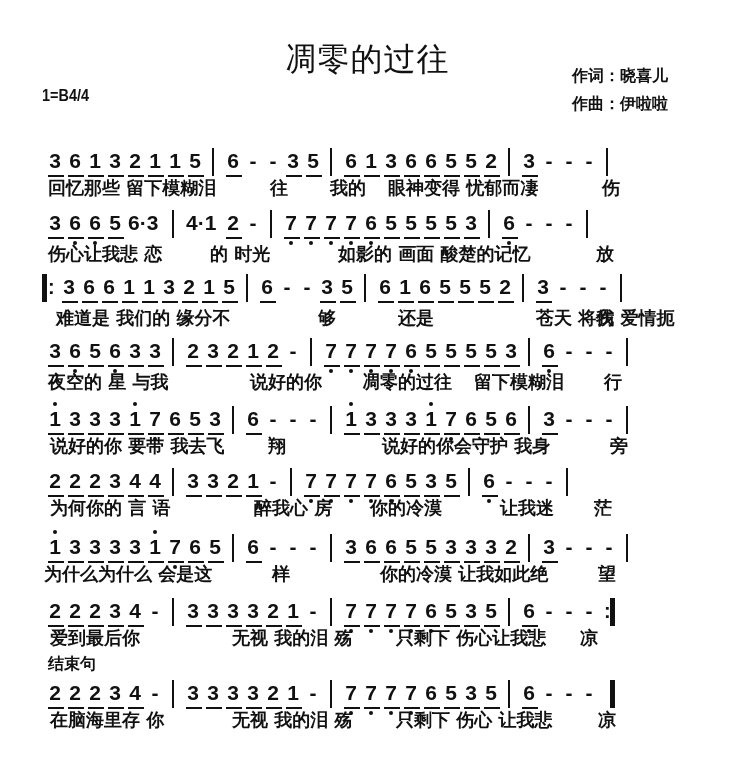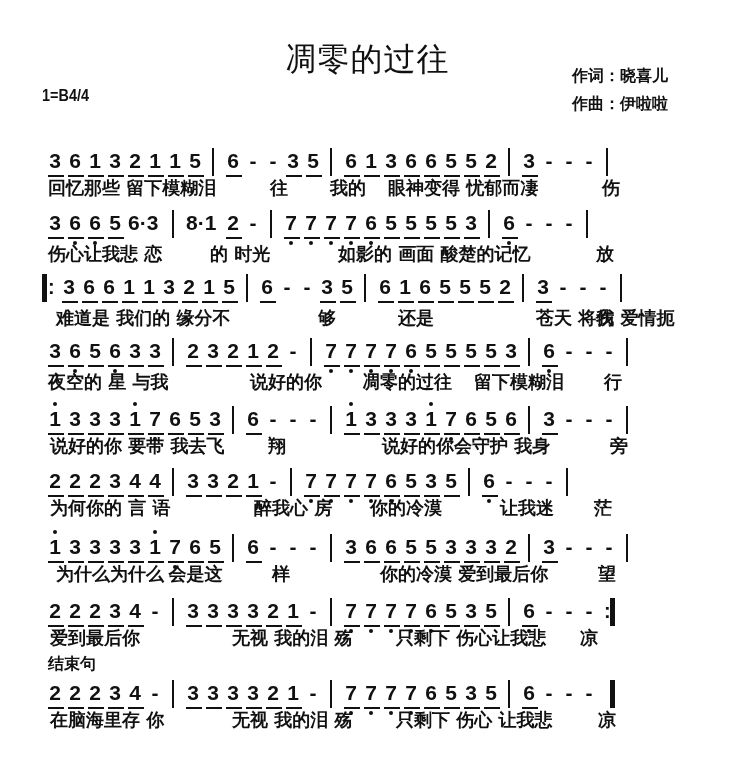--- a/index.html
+++ b/index.html
@@ -90,21 +90,21 @@
       <div class="note" style="left: 48px;">3</div>
       <div class="u1" style="left: 48px; width: 16px;"></div>
       <div class="note dot-below" style="left: 68px;">6</div>
       <div class="u1" style="left: 68px; width: 16px;"></div>
       <div class="note dot-below" style="left: 88px;">6</div>
       <div class="u1" style="left: 88px; width: 16px;"></div>
       <div class="note" style="left: 108px;">5</div>
       <div class="u1" style="left: 108px; width: 16px;"></div>
       <div class="note" style="left: 128px;">6·3</div>
       <div class="bar" style="left: 172px;"></div>
-      <div class="note" style="left: 186px;">8·1</div>
+      <div class="note" style="left: 186px;">4·1</div>
       <div class="note" style="left: 226px;">2</div>
       <div class="u1" style="left: 226px; width: 16px;"></div>
       <div class="note" style="left: 246px;">-</div>
       <div class="bar" style="left: 270px;"></div>
       <div class="note dot-below" style="left: 284px;">7</div>
       <div class="u1" style="left: 284px; width: 16px;"></div>
       <div class="note dot-below" style="left: 304px;">7</div>
       <div class="u1" style="left: 304px; width: 16px;"></div>
       <div class="note dot-below" style="left: 324px;">7</div>
       <div class="u1" style="left: 324px; width: 16px;"></div>
@@ -405,23 +405,23 @@
       <div class="note" style="left: 504px;">2</div>
       <div class="u1" style="left: 504px; width: 16px;"></div>
       <div class="bar" style="left: 528px;"></div>
       <div class="note" style="left: 542px;">3</div>
       <div class="u1" style="left: 542px; width: 16px;"></div>
       <div class="note" style="left: 562px;">-</div>
       <div class="note" style="left: 582px;">-</div>
       <div class="note" style="left: 602px;">-</div>
       <div class="bar" style="left: 626px;"></div>
     </div>
-    <div class="lyric" style="top: 562px; left: 56px; font-family: Liberation Serif, serif;">为什么为什么 会是这</div>
+    <div class="lyric" style="top: 562px; left: 44px;">为什么为什么 会是这</div>
     <div class="lyric" style="top: 562px; left: 272px;">样</div>
-    <div class="lyric" style="top: 562px; left: 380px;">你的冷漠 爱到最后你</div>
+    <div class="lyric" style="top: 562px; left: 380px;">你的冷漠 让我如此绝</div>
     <div class="lyric" style="top: 562px; left: 598px;">望</div>
     <div class="line" style="top: 598px;">
       <div class="note" style="left: 48px;">2</div>
       <div class="u1" style="left: 48px; width: 16px;"></div>
       <div class="note" style="left: 68px;">2</div>
       <div class="u1" style="left: 68px; width: 16px;"></div>
       <div class="note" style="left: 88px;">2</div>
       <div class="u1" style="left: 88px; width: 16px;"></div>
       <div class="note" style="left: 108px;">3</div>
       <div class="u1" style="left: 108px; width: 16px;"></div>

